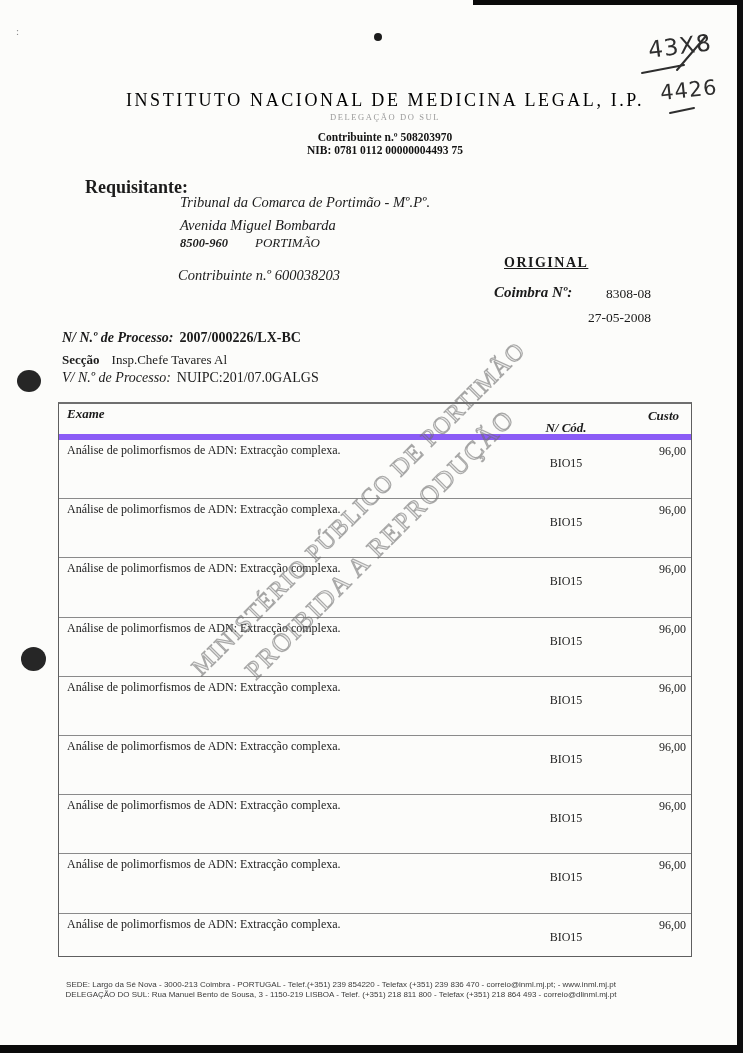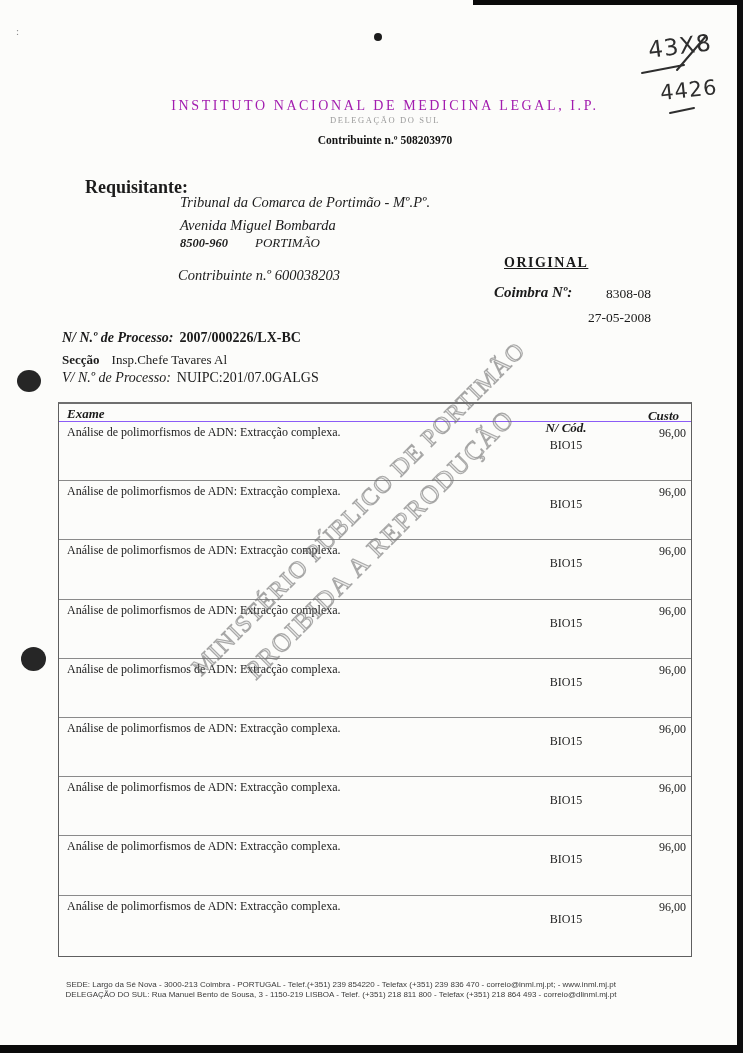--- a/index.html
+++ b/index.html
@@ -19,21 +19,21 @@
   .edge-bottom { left:0; top:1045px; width:741px; height:8px; background:#0a0a0a; }
   .hole-punch  { background:#262626; border-radius:50%; }
   .hp1 { left:17px; top:370px; width:24px; height:22px; }
   .hp2 { left:21px; top:647px; width:25px; height:24px; }
   .bullet-dot  { left:374px; top:33px; width:8px; height:8px; background:#1c1c1c; border-radius:50%; }
   .colon-mark  { left:16px; top:26px; font-size:11px; color:#888; line-height:10px; }
 
   
   .letterhead { left:20px; top:86px; width:730px; text-align:center; }
   .ministry   { font-size:17px; letter-spacing:1px; color:#232323; font-weight:500; }
-  .institute  { margin-top:12px; font-size:14px; letter-spacing:2.6px; color:#a21caf; }
+  .institute  { margin-top:4px; font-size:18px; letter-spacing:2.6px; color:#000000; }
   .delegation { margin-top:1px; font-size:8.5px; letter-spacing:1.6px; color:#9a9a9a; }
   .taxpayer   { margin-top:9px; font-size:11.5px; font-weight:bold; color:#141414; }
   .nib        { margin-top:1px; font-size:11.5px; font-weight:bold; color:#141414; }
 
   
   .req-label    { left:85px;  top:177px; font-size:18px; font-weight:bold; }
   .req-name     { left:180px; top:194px; font-size:14.5px; font-style:italic; }
   .req-address  { left:180px; top:217px; font-size:14.5px; font-style:italic; }
   .req-postal   { left:180px; top:236px; font-size:12.5px; font-style:italic; font-weight:bold; }
   .req-city     { left:255px; top:235px; font-size:13px;   font-style:italic; }
@@ -52,21 +52,21 @@
   .proc-line2 { left:62px; top:352px; font-size:13px; }
   .proc-line2 .lbl { font-weight:bold; }
   .proc-line2 .val { margin-left:12px; }
   .proc-line3 { left:62px; top:370px; font-size:14px; }
   .proc-line3 .lbl { font-style:italic; }
   .proc-line3 .val { margin-left:6px; }
 
   
   .exam-table { left:58px; top:402px; width:634px; height:555px;
                 border:1px solid #5f5f5f; border-top:2px solid #6f6f6f; }
-  .thead { display:flex; height:18px; border-bottom:1px solid #8b5cf6;
+  .thead { display:flex; height:36px; border-bottom:6px solid #8b5cf6;
            font-size:13px; font-weight:bold; font-style:italic; }
   .trow  { display:flex; height:59.2px; border-bottom:1px solid #8a8a8a; font-size:12px; color:#222; }
   .trow:last-child { border-bottom:none; }
   .col-exam { flex:1 1 auto; padding:3px 0 0 8px; }
   .col-code { width:90px; padding-top:16px; text-align:center; }
   .col-cost { width:80px; padding:4px 5px 0 0; text-align:right; }
   .thead .col-exam { padding-top:2px; }
   .thead .col-cost { padding-right:12px; }
 
   
@@ -98,20 +98,21 @@
 <div class="abs edge-bottom"></div>
 <div class="abs hole-punch hp1"></div>
 <div class="abs hole-punch hp2"></div>
 <div class="abs bullet-dot"></div>
 <div class="abs colon-mark">:</div>
 
 <div class="abs letterhead">
   <div class="institute">INSTITUTO NACIONAL DE MEDICINA LEGAL, I.P.</div>
   <div class="delegation">DELEGAÇÃO DO SUL</div>
   <div class="taxpayer">Contribuinte n.º 508203970</div>
+  <div class="nib">NIB: 0781 0112 00000004493 75</div>
 </div>
 
 <div class="abs req-label">Requisitante:</div>
 <div class="abs req-name">Tribunal da Comarca de Portimão - Mº.Pº.</div>
 <div class="abs req-address">Avenida Miguel Bombarda</div>
 <div class="abs req-postal">8500-960</div>
 <div class="abs req-city">PORTIMÃO</div>
 <div class="abs req-taxpayer">Contribuinte n.º 600038203</div>
 
 <div class="abs copy-type">ORIGINAL</div>

